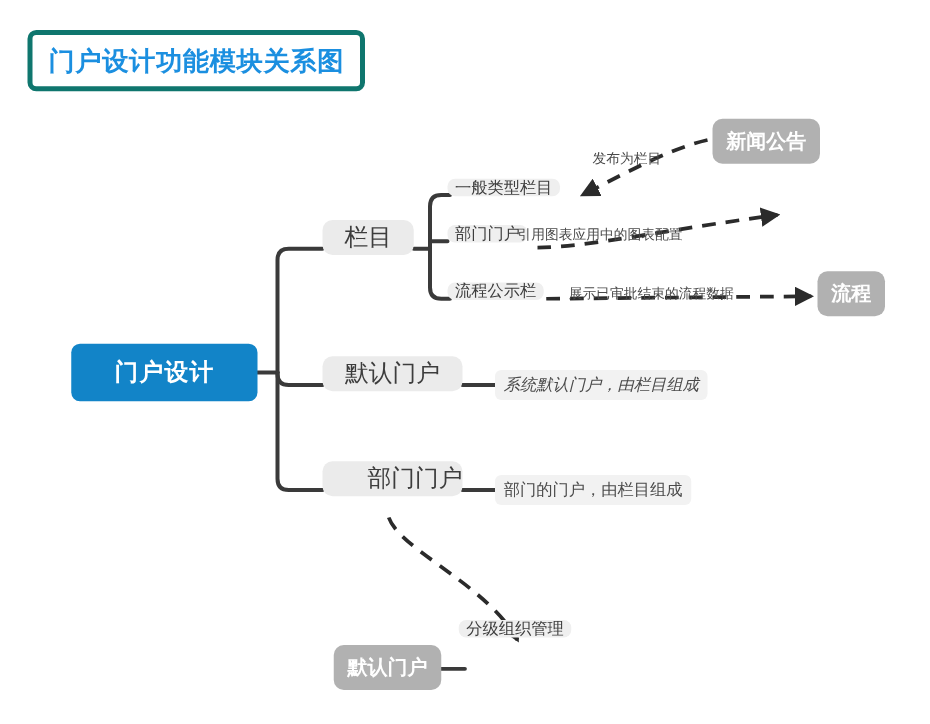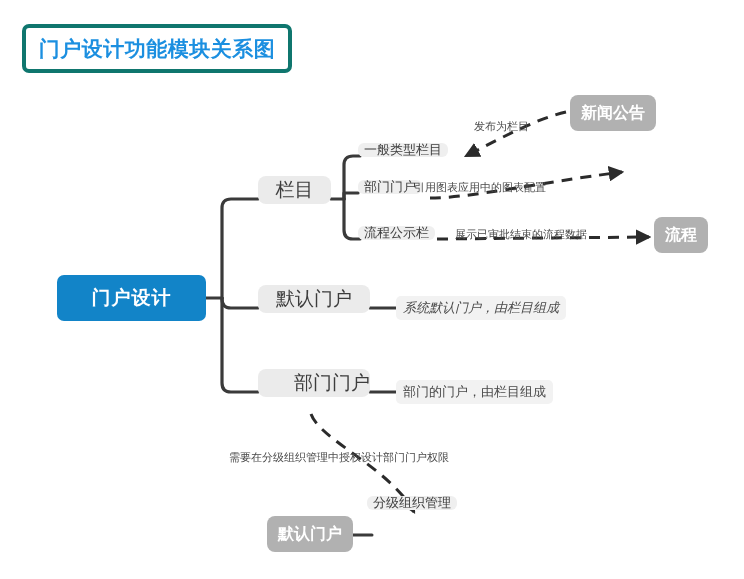--- a/index.html
+++ b/index.html
@@ -209,15 +209,14 @@
   <div class="node gray-node n-flow">
     <span class="gray-text">流程</span>
   </div>
   <div class="node gray-node n-org">
     <span class="gray-text">默认门户</span>
   </div>
 
   <div class="edge-label lbl-fabu">发布为栏目</div>
   <div class="edge-label lbl-yinyong">引用图表应用中的图表配置</div>
   <div class="edge-label lbl-zhanshi">展示已审批结束的流程数据</div>
-  <div class="edge-label lbl-shouquan">需要在分级组织管理中授权设计部门门户权限</div>
 
 </div>
 
 </body></html>

